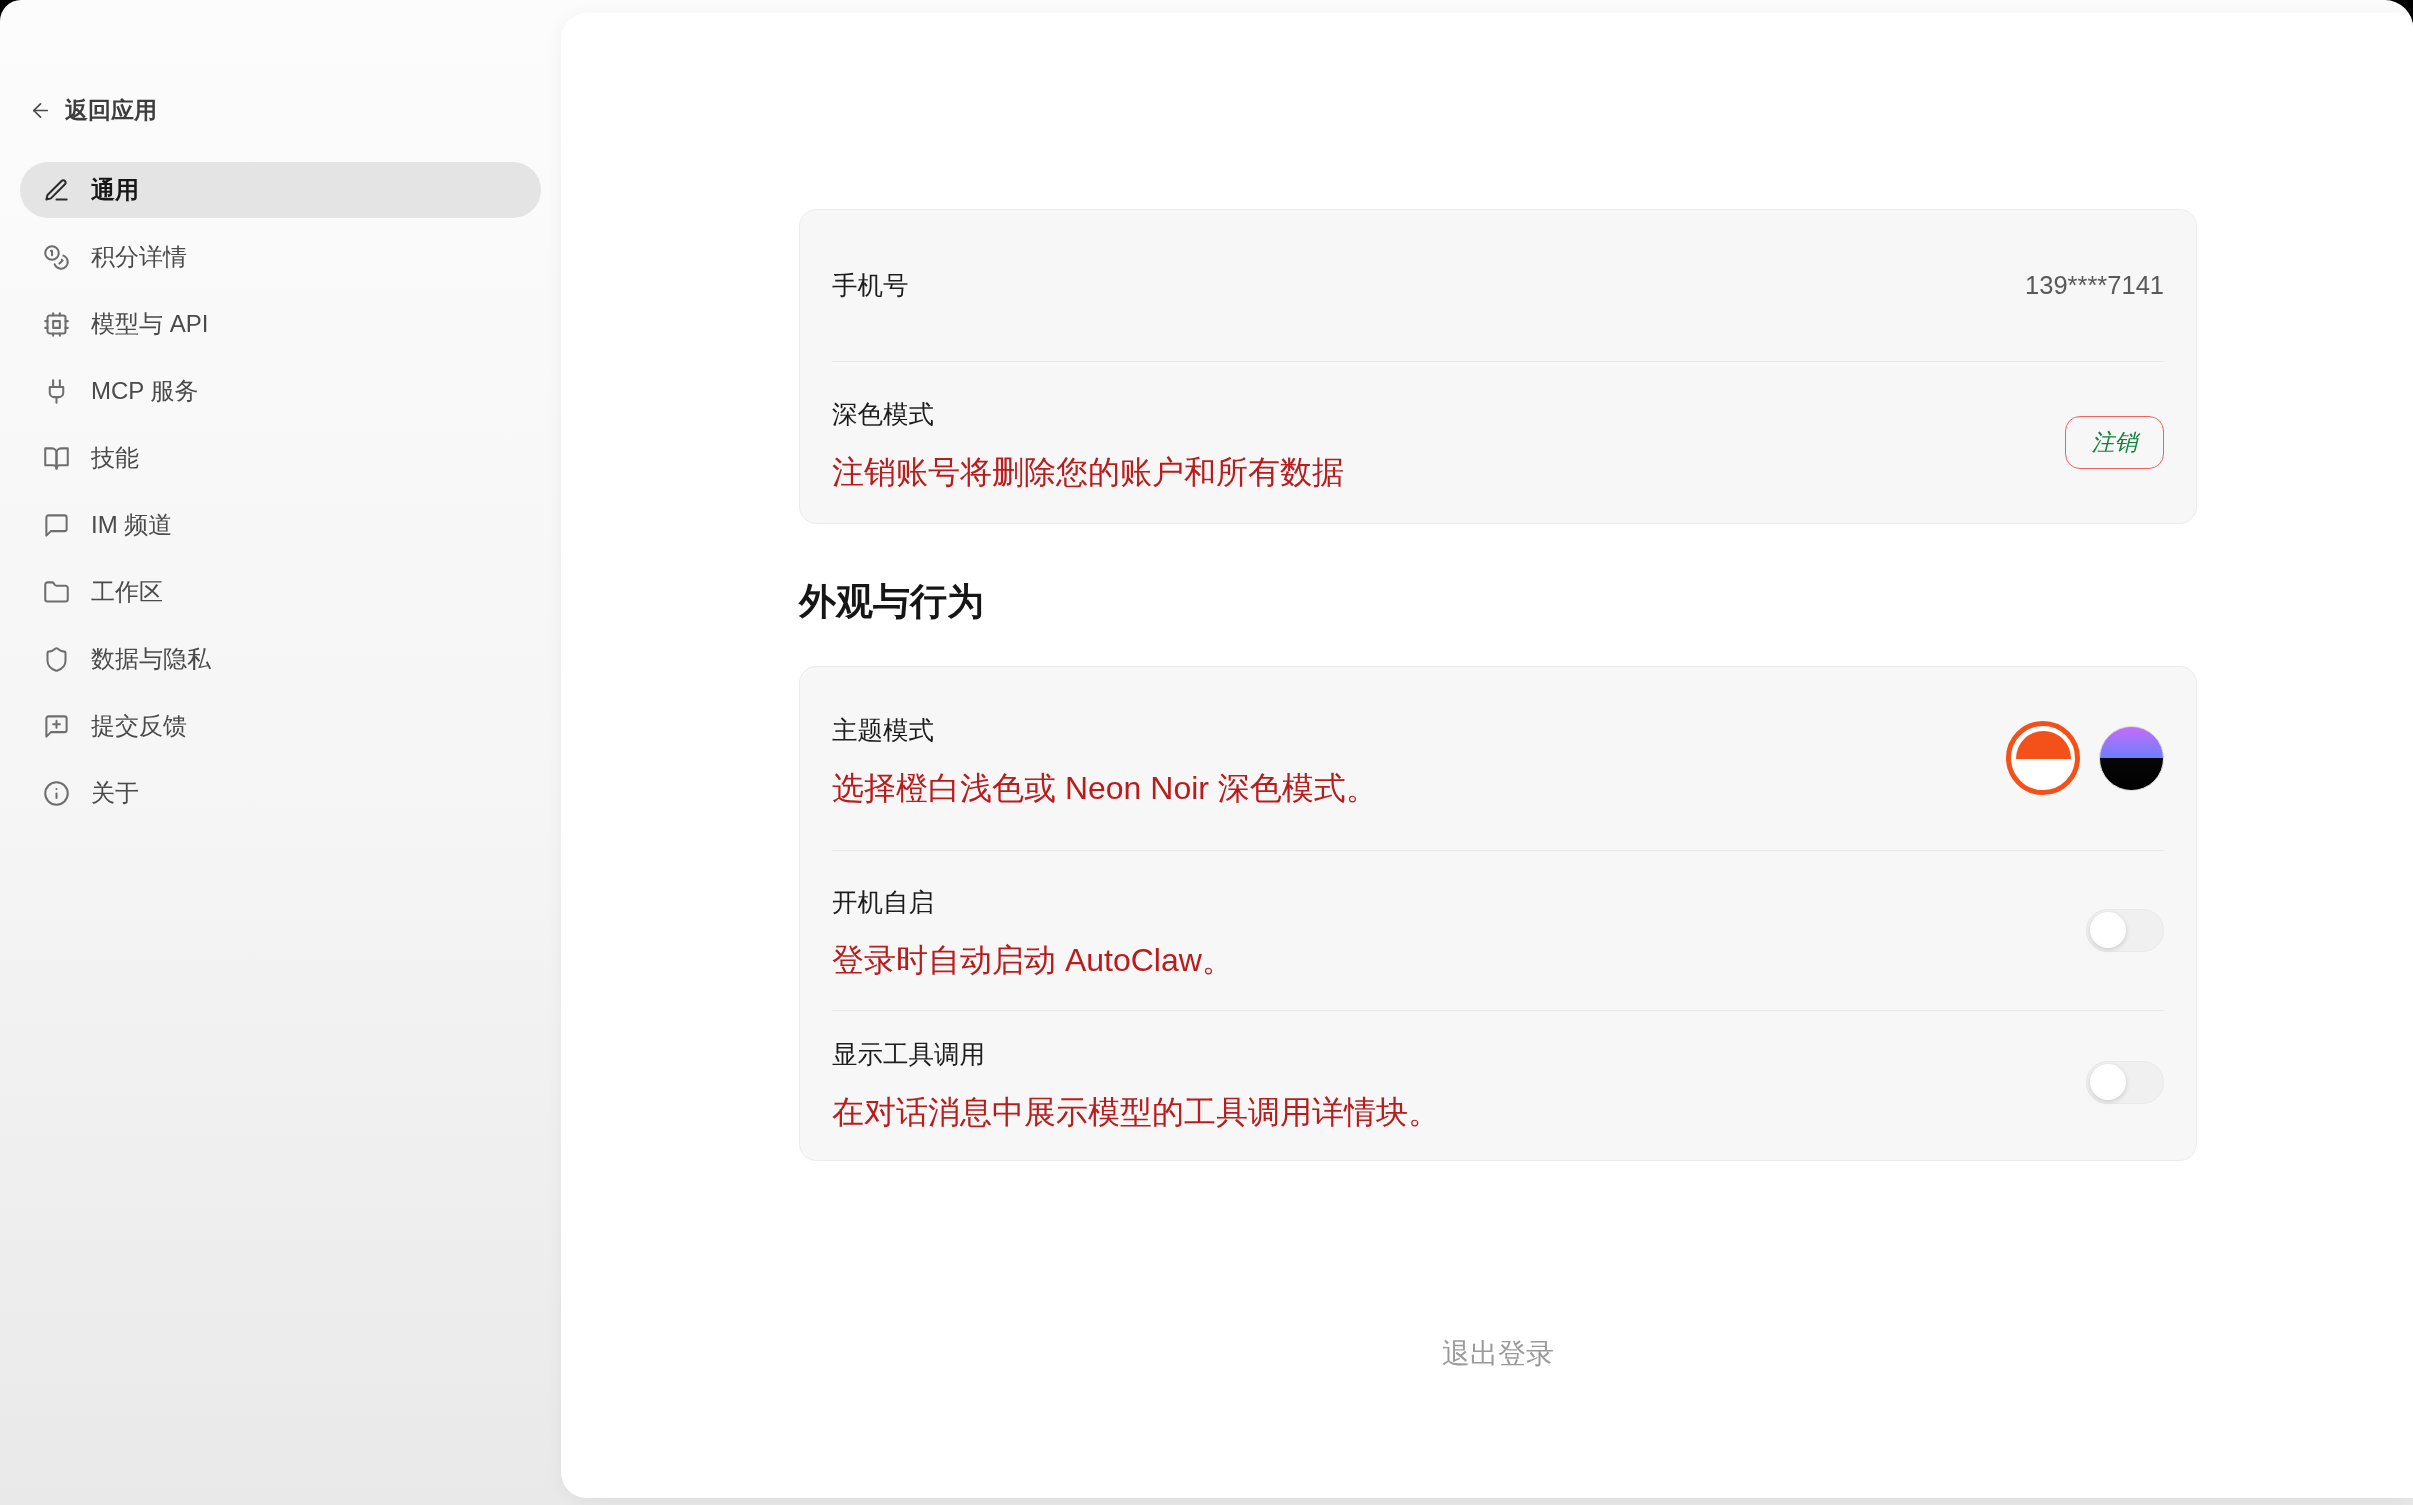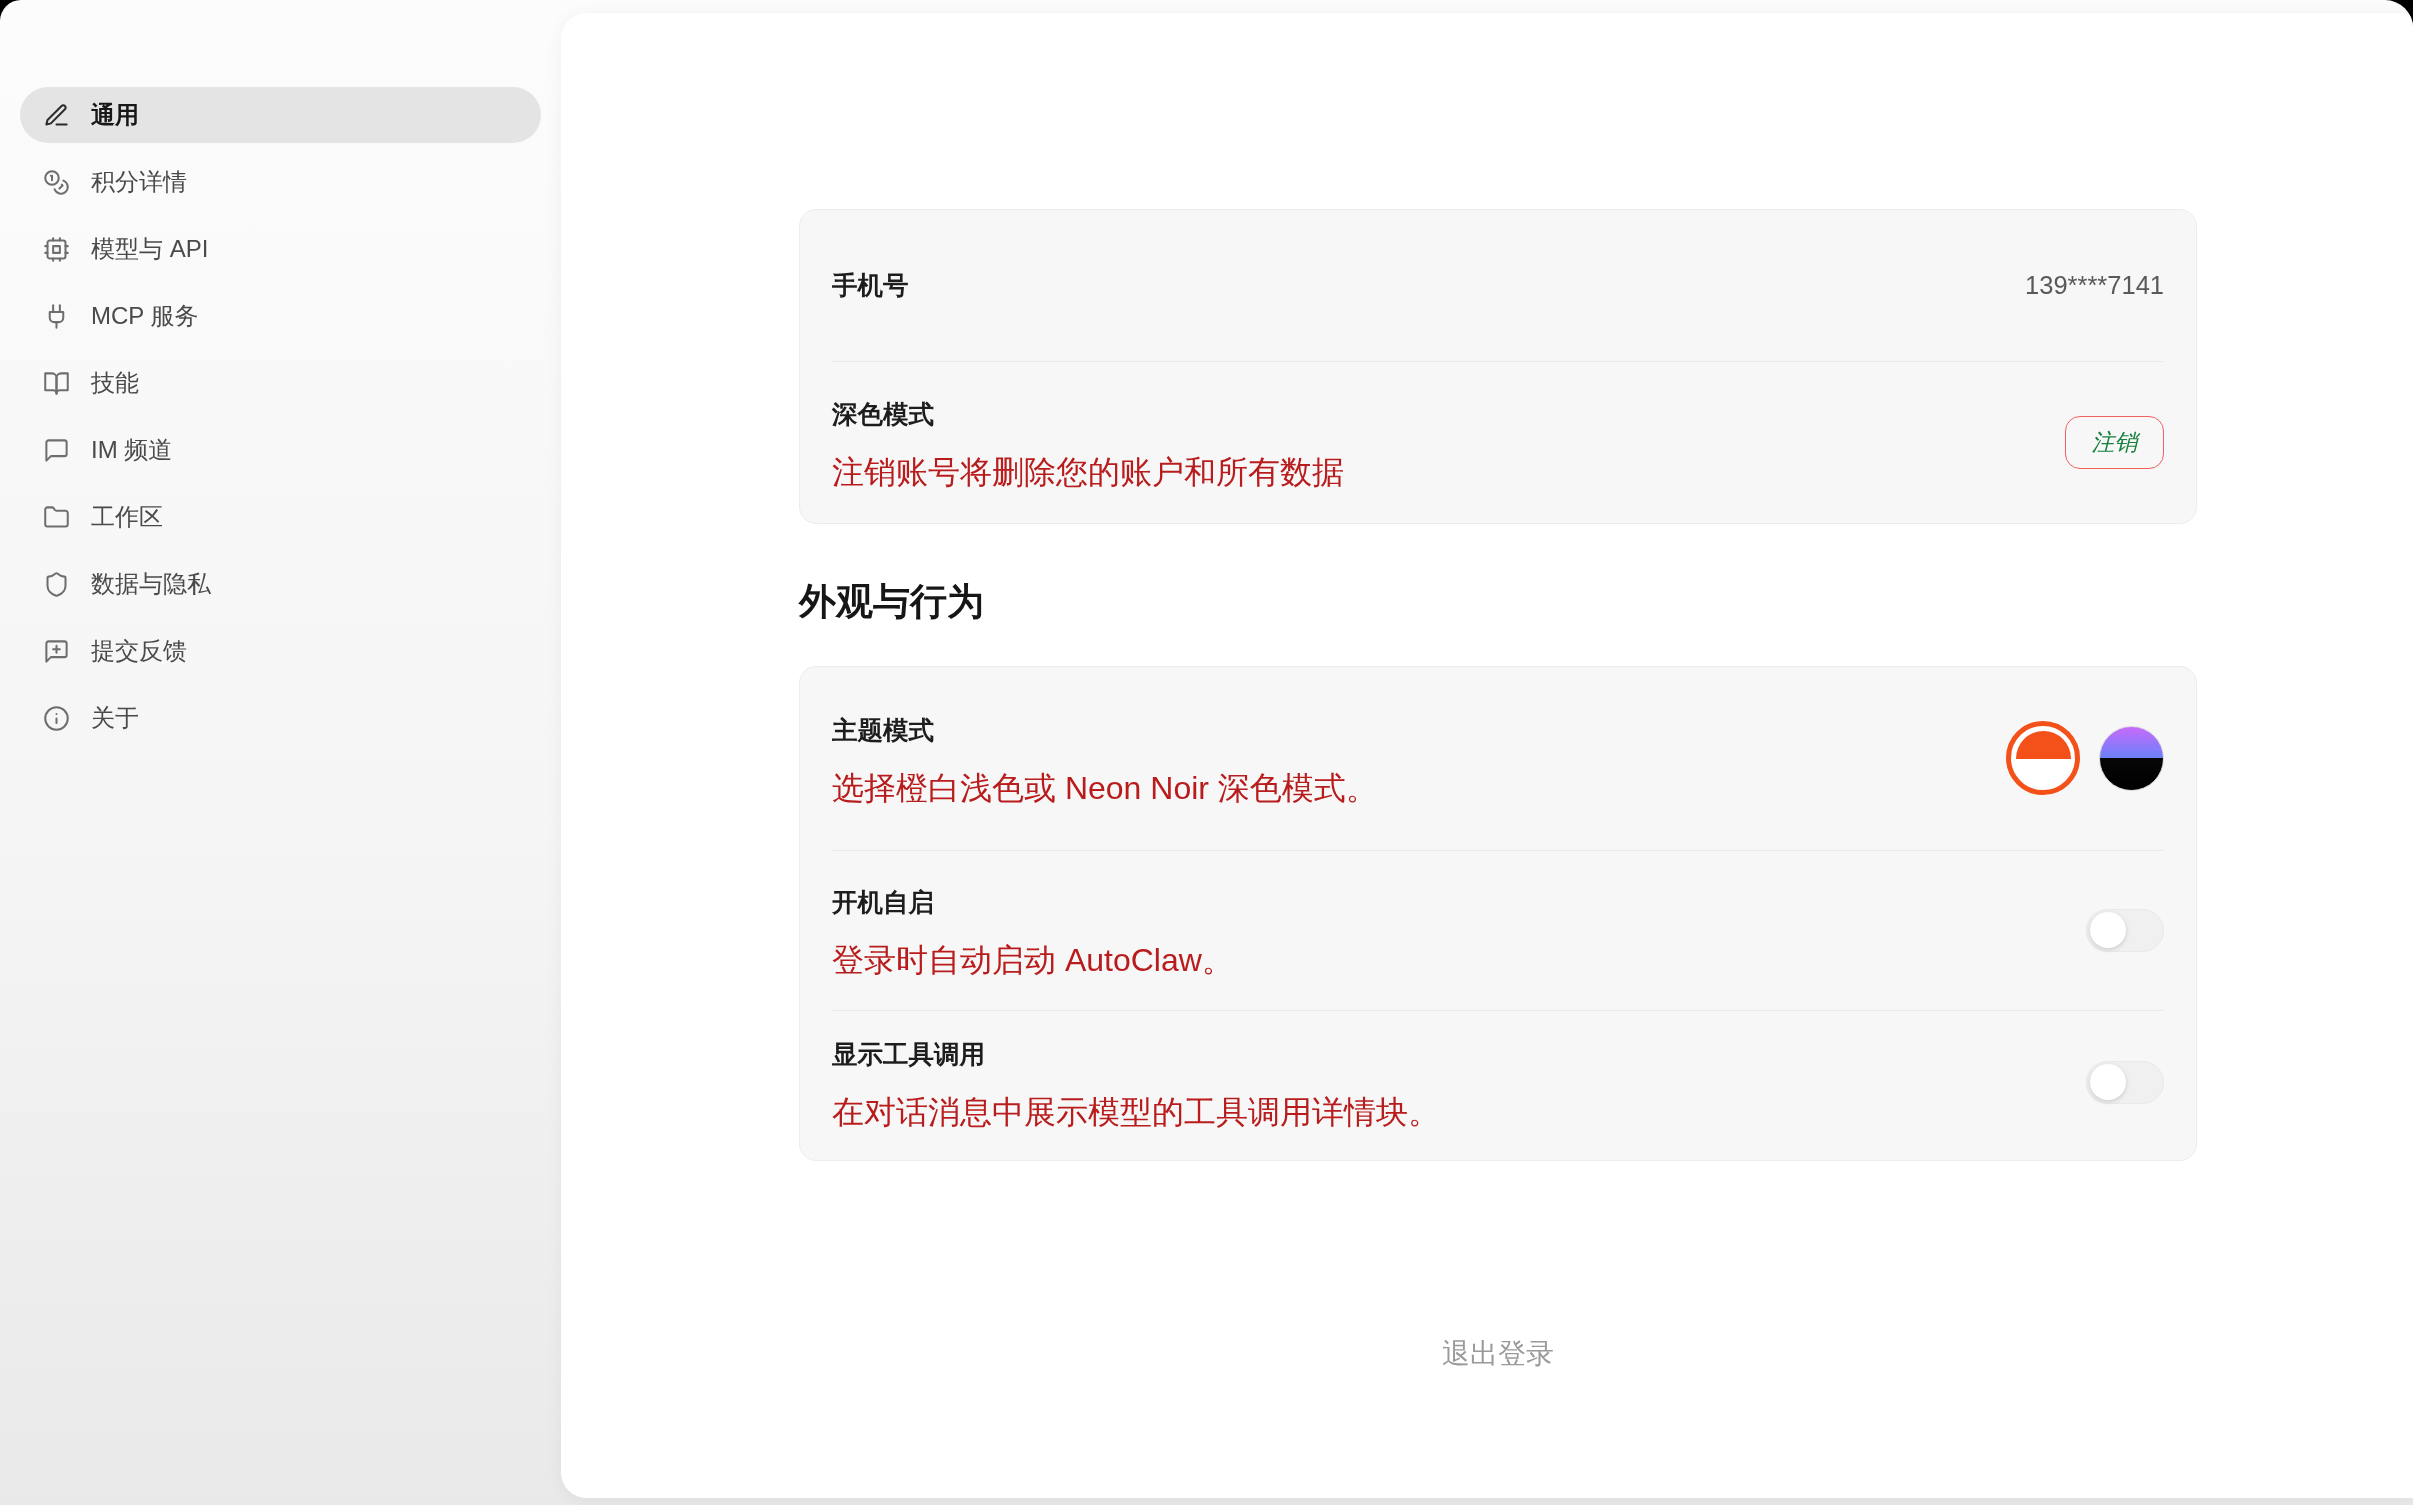--- a/index.html
+++ b/index.html
@@ -35,21 +35,21 @@
   .section-title.second { margin-top:55px; }
 
   .card { margin-top:41px; background:#f7f7f7; border:1.2px solid #ececec; border-radius:17.4px; }
   .row { padding:35px 32px; display:flex; align-items:center; justify-content:space-between; }
   .row-phone { padding:58px 32px; }
   .row-theme { padding:46px 32px; }
   .row-autostart { padding:34px 32px; }
   .row-toolcalls { padding:26px 32px 32px; }
   .divider { border-top:1.2px solid #e9e9e9; margin:0 32px; }
 
-  .row-title { font-size:25.5px; font-weight:700; color:#1d1d1d; line-height:35px; }
+  .row-title { font-size:25.5px; font-weight:400; color:#1d1d1d; line-height:35px; }
   .row-desc { font-size:32px; color:#b91c1c; line-height:32px; margin-top:24px; }
   .row-value { font-size:25.5px; color:#595959; }
 
   .danger-btn { background:transparent; border:1.7px solid #f26060; color:#15803d;
                 font-size:23px; line-height:23px; padding:14px 25.5px; border-radius:15px;
                 cursor:pointer; font-family:inherit; flex:none;font-style:italic; }
 
   .swatches { display:flex; align-items:center; gap:18.6px; flex:none; }
   .swatch { border:none; background:transparent; padding:0; cursor:pointer; }
   .swatch-light { width:74px; height:74px; border-radius:50%; border:5.8px solid #f4511a;
@@ -67,20 +67,29 @@
   .logout { margin-top:174px; text-align:center; font-size:28px; color:#9a9a9a; cursor:pointer; }
 
   svg { fill:none; stroke:currentColor; stroke-width:1.8; stroke-linecap:round; stroke-linejoin:round; }
 </style>
 </head>
 <body>
 
 <div class="app">
 
   <aside class="sidebar">
+    <div class="back">
+      <span style="display:flex;">
+        <svg viewBox="0 0 24 24">
+            <path d="M19 12H5"></path>
+            <path d="m12 19-7-7 7-7"></path>
+          </svg>
+      </span>
+      <span>返回应用</span>
+    </div>
 
     <nav class="nav">
       <div class="nav-item active">
         <span class="nav-icon">
           <svg viewBox="0 0 24 24">
               <path d="M12 20h9"></path>
               <path d="M16.5 3.5a2.121 2.121 0 0 1 3 3L7 19l-4 1 1-4Z"></path>
             </svg>
         </span>
         <span>通用</span>

